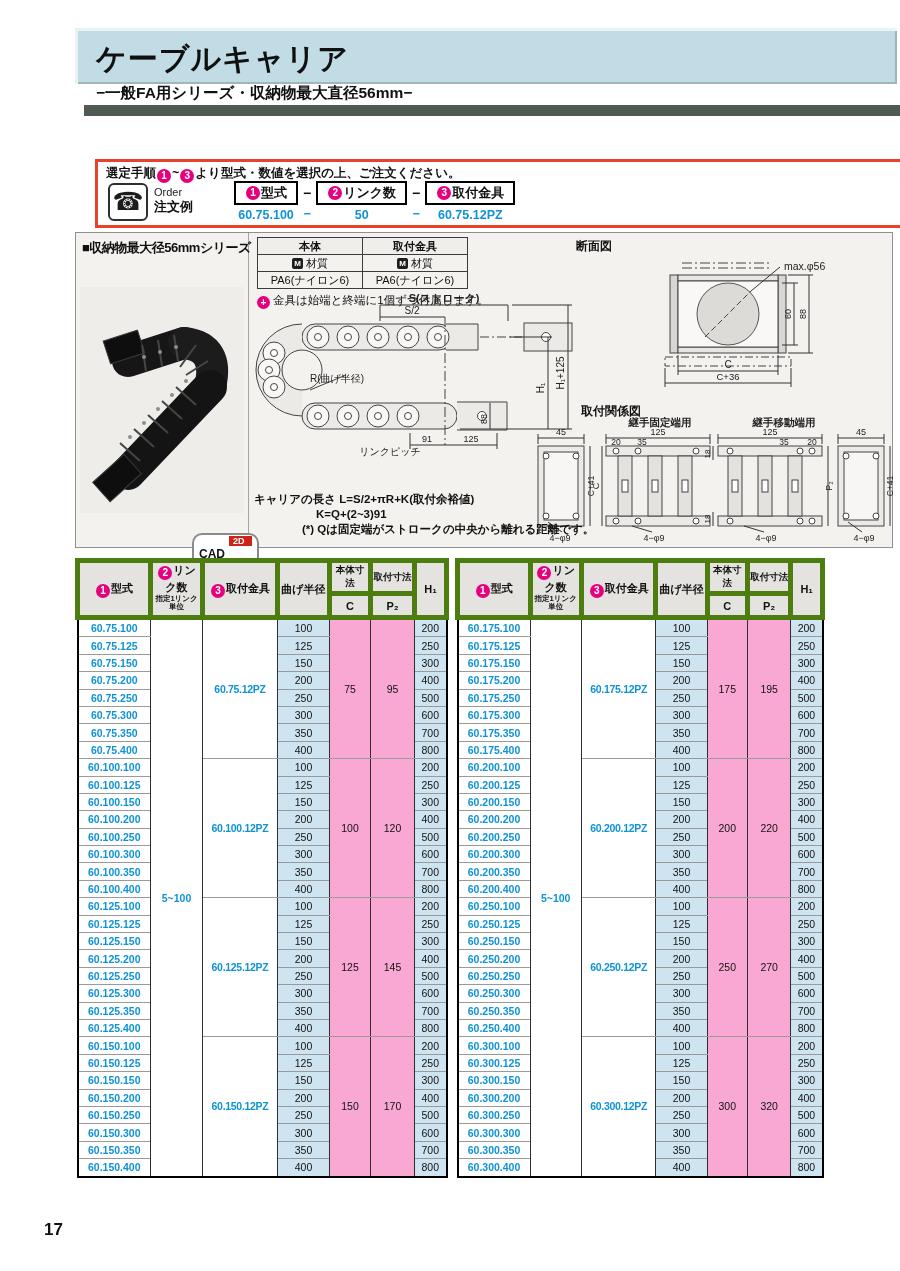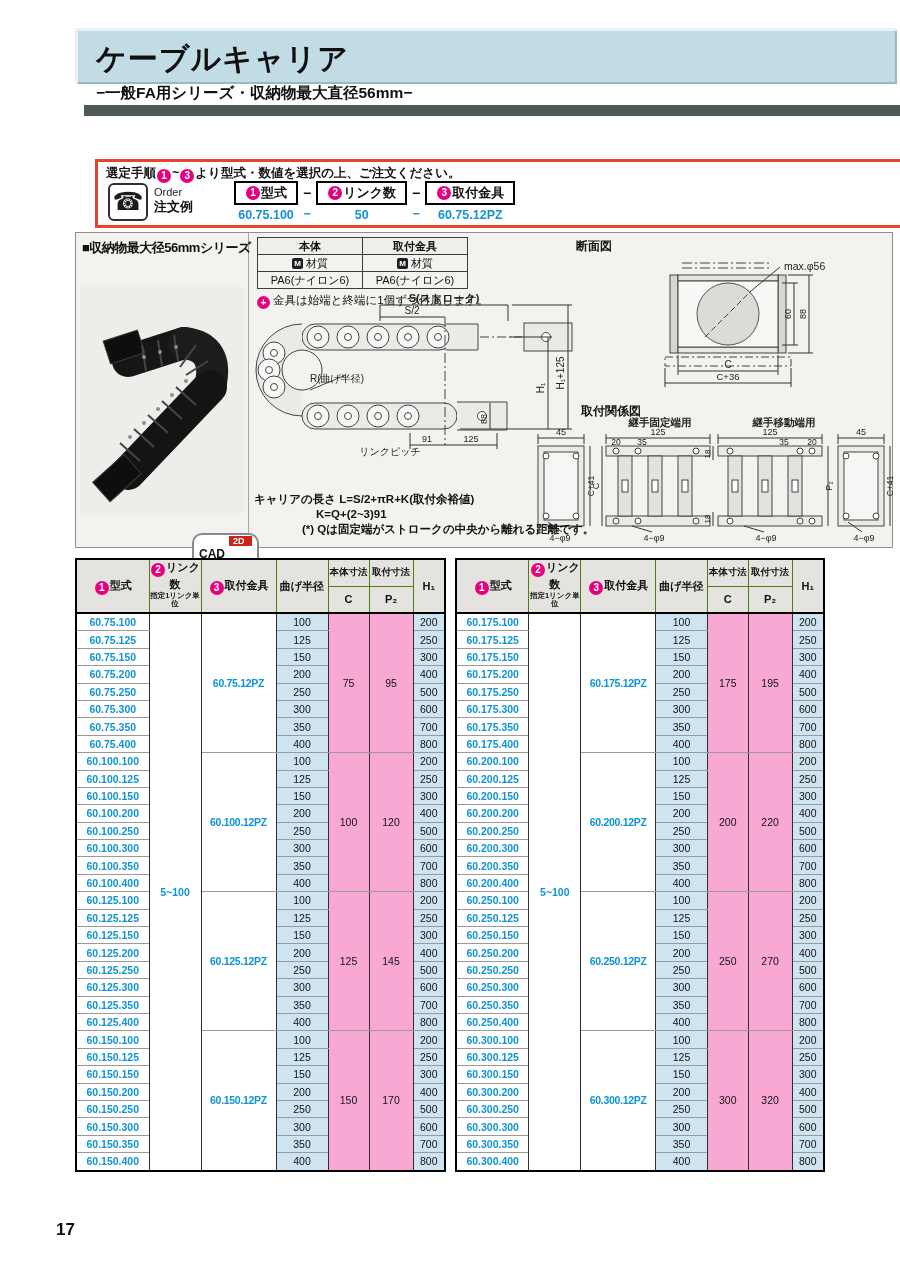--- a/index.html
+++ b/index.html
@@ -50,32 +50,32 @@
   .cad-text{font-size:12px;font-weight:bold;}
   .cad-dims{display:flex;flex-direction:column;gap:16px;}
   .cad-2d{background:#cc2418;color:#fff;font-size:9px;font-weight:bold;padding:0 4px;line-height:10px;}
   .cad-3d{background:#1f4fae;color:#fff;font-size:12px;font-weight:bold;padding:0 4px;line-height:10px;}
   .svg-abs{position:absolute;}
   
   .tables{position:absolute;left:75px;top:558px;width:750px;height:561px;}
   table.parts{position:absolute;top:0;border-collapse:collapse;table-layout:fixed;border:2px solid #000;}
   #left-table{left:0;}
   #right-table{left:380px;}
-  table.parts th{border:1px solid #4d7c0f;background:#e4e3e0;font-size:11px;padding:0;font-weight:bold;height:17px;}
+  table.parts th{border:5px solid #4d7c0f;background:#e4e3e0;font-size:11px;padding:0;font-weight:bold;height:17px;}
   table.parts thead{border-bottom:2px solid #000;}
   table.parts td{border-left:1px solid #2e2e2e;border-right:1px solid #2e2e2e;border-top:1px solid #9a9a9a;
                  border-bottom:1px solid #9a9a9a;font-size:10.5px;text-align:center;padding:0;height:16.4px;}
   .th-sub{font-size:7.5px;font-weight:bold;line-height:8px;padding-bottom:4px;}
   td.c-model{color:#0f93d6;font-weight:bold;font-size:11.5px;text-align:left;padding-left:5px;background:#fff;}
   td.c-links{background:#fff;color:#0f93d6;font-weight:bold;font-size:12.5px;}
   td.c-bracket{background:#fff;color:#0f93d6;font-weight:bold;font-size:11.5px;letter-spacing:-0.3px;}
   td.c-radius,td.c-h1{background:#cfe4f1;}
   td.c-cdim,td.c-p2dim{background:#f9a8d4;font-size:11px;}
   
-  .page-num{position:absolute;left:56px;top:1220px;font-size:17px;font-weight:bold;}
+  .page-num{position:absolute;left:44px;top:1220px;font-size:17px;font-weight:bold;}
   svg text{font-family:"Liberation Sans","DejaVu Sans",sans-serif;fill:#222;}
 </style>
 </head>
 <body>
 
 <div class="banner">
   <div class="banner-title">ケーブルキャリア</div>
   <div class="banner-sub">−一般FA用シリーズ・収納物最大直径56mm−</div>
 </div>
 <div class="banner-shadow"></div>

